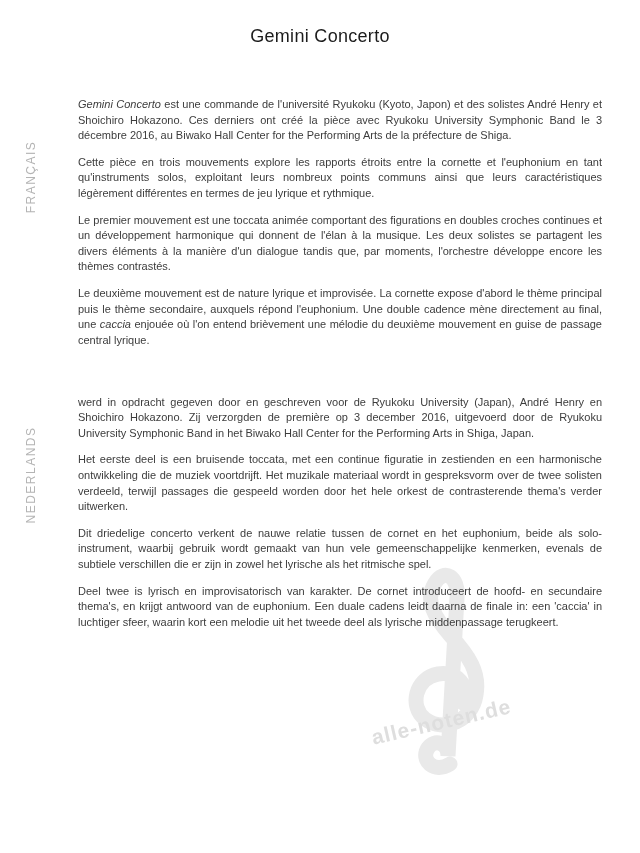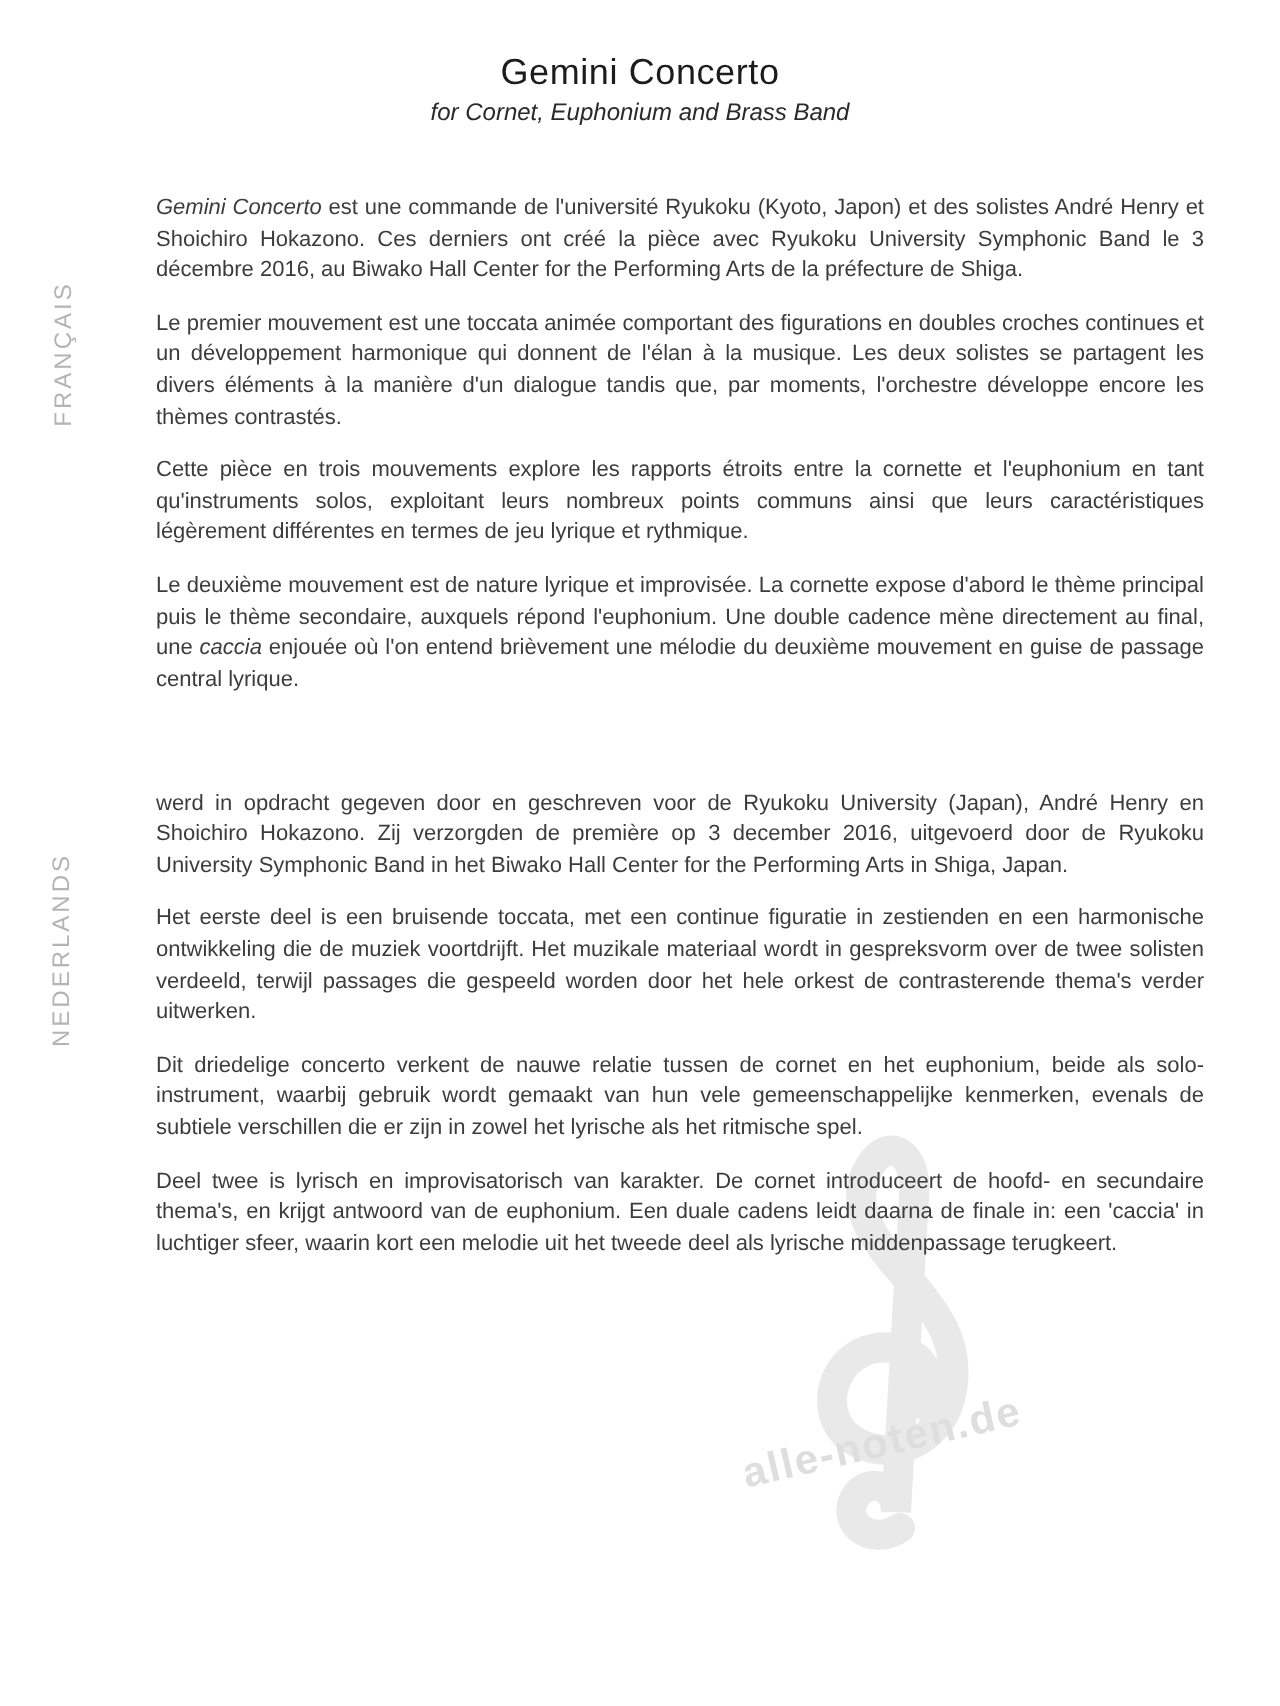--- a/index.html
+++ b/index.html
@@ -84,42 +84,41 @@
     white-space: nowrap;
   }
 </style>
 </head>
 <body>
 
 <div class="page">
 
   <header>
     <h1 class="title">Gemini Concerto</h1>
-    <div class="subtitle">for Cornet, Euphonium and Brass Band</div>
   </header>
 
   <div class="watermark">
     <svg class="clef" width="170" height="230" viewBox="0 0 170 230" aria-hidden="true">
       <g fill="none" stroke="#e9e9e9" stroke-width="15" stroke-linecap="round">
         <path d="M86 212 C70 222 56 208 64 196 C70 187 84 190 84 204 L93 46 C95 24 80 16 71 31 C60 48 71 66 86 83 C105 104 116 120 112 143 C108 169 80 181 61 167 C45 155 51 126 74 122 C93 119 106 134 99 151"></path>
       </g>
     </svg>
     <div class="wm-text">alle-noten.de</div>
   </div>
 
   <div class="content">
 
     <section class="lang-section">
       <div class="vlabel-wrap">
         <span class="vlabel">FRANÇAIS</span>
       </div>
       <div class="paragraphs">
           <p class="para"><span class="it">Gemini Concerto</span><span> est une commande de l'université Ryukoku (Kyoto, Japon) et des solistes André Henry et Shoichiro Hokazono. Ces derniers ont créé la pièce avec Ryukoku University Symphonic Band le 3 décembre 2016, au Biwako Hall Center for the Performing Arts de la préfecture de Shiga.</span></p>
+          <p class="para"><span>Cette pièce en trois mouvements explore les rapports étroits entre la cornette et l'euphonium en tant qu'instruments solos, exploitant leurs nombreux points communs ainsi que leurs caractéristiques légèrement différentes en termes de jeu lyrique et rythmique.</span></p>
           <p class="para"><span>Le premier mouvement est une toccata animée comportant des figurations en doubles croches continues et un développement harmonique qui donnent de l'élan à la musique. Les deux solistes se partagent les divers éléments à la manière d'un dialogue tandis que, par moments, l'orchestre développe encore les thèmes contrastés.</span></p>
-          <p class="para"><span>Cette pièce en trois mouvements explore les rapports étroits entre la cornette et l'euphonium en tant qu'instruments solos, exploitant leurs nombreux points communs ainsi que leurs caractéristiques légèrement différentes en termes de jeu lyrique et rythmique.</span></p>
           <p class="para"><span>Le deuxième mouvement est de nature lyrique et improvisée. La cornette expose d'abord le thème principal puis le thème secondaire, auxquels répond l'euphonium. Une double cadence mène directement au final, une </span><span class="it">caccia</span><span> enjouée où l'on entend brièvement une mélodie du deuxième mouvement en guise de passage central lyrique.</span></p>
         </div>
     </section>
 
     <section class="lang-section">
       <div class="vlabel-wrap">
         <span class="vlabel">NEDERLANDS</span>
       </div>
       <div class="paragraphs">
           <p class="para"><span> werd in opdracht gegeven door en geschreven voor de Ryukoku University (Japan), André Henry en Shoichiro Hokazono. Zij verzorgden de première op 3 december 2016, uitgevoerd door de Ryukoku University Symphonic Band in het Biwako Hall Center for the Performing Arts in Shiga, Japan.</span></p>

